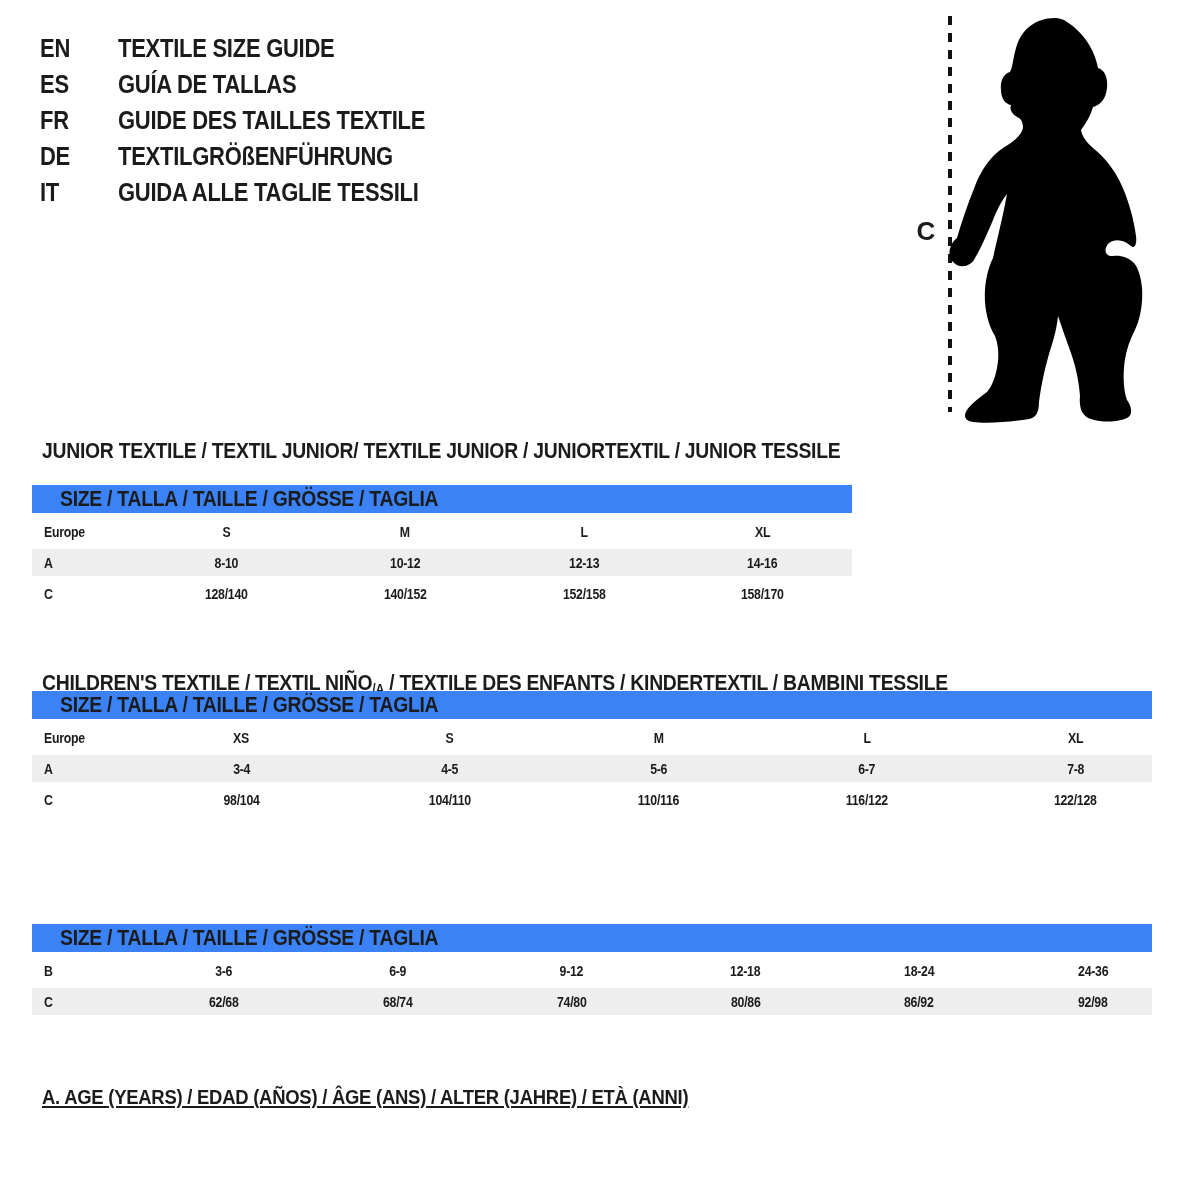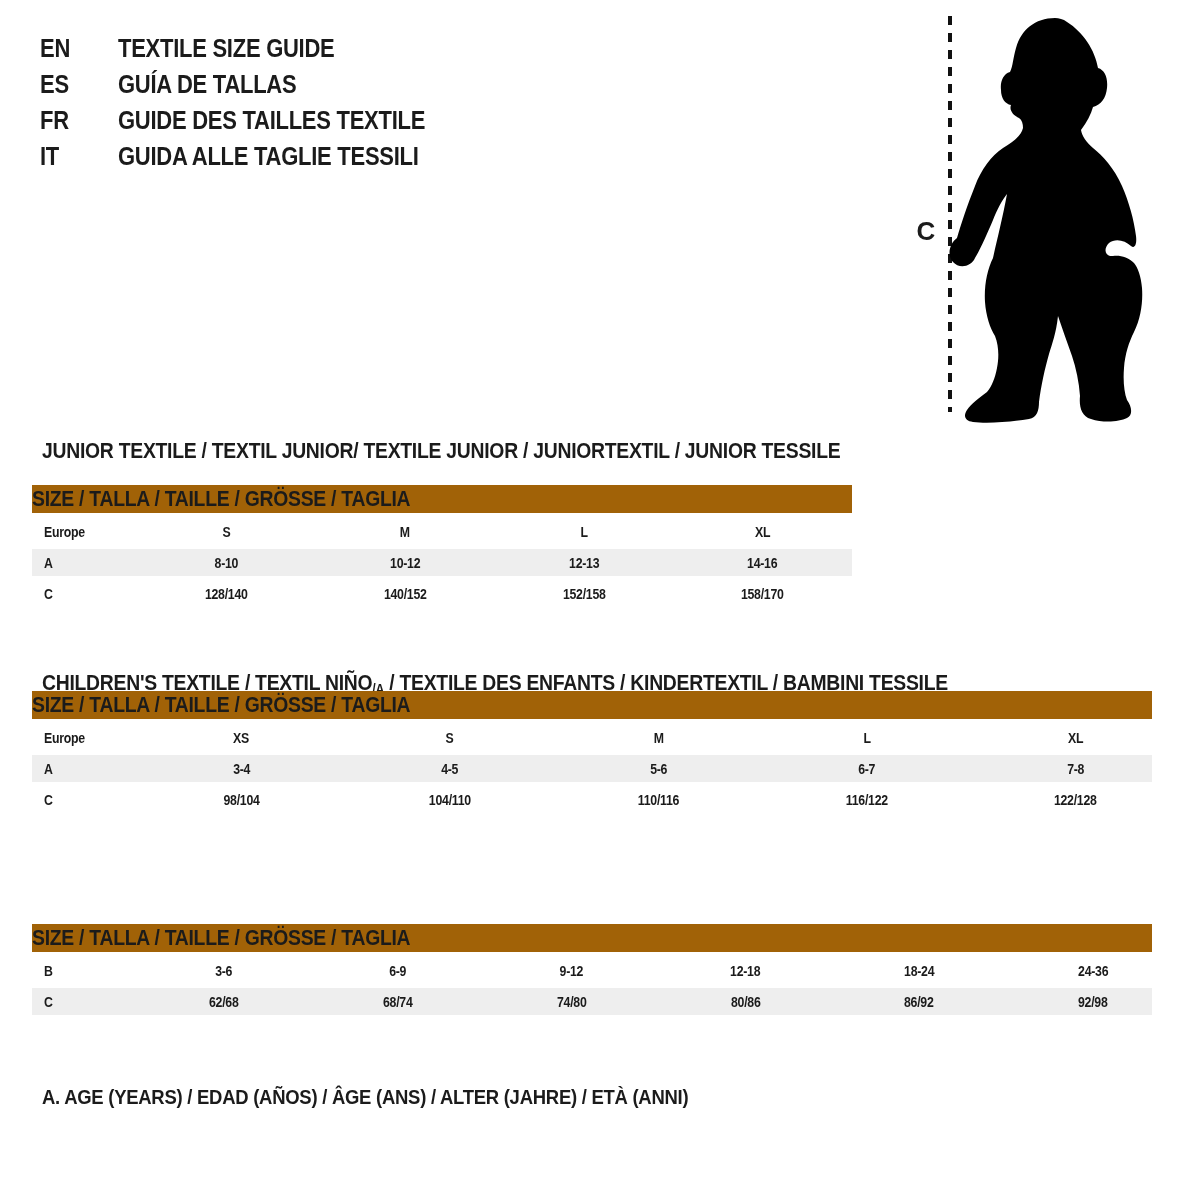--- a/index.html
+++ b/index.html
@@ -19,52 +19,56 @@
   
   #figure-svg{position:absolute;left:895px;top:8px;}
   #measure-c{position:absolute;left:912px;top:216px;width:28px;text-align:center;font-size:26px;}
 
   
   .sec-title{position:absolute;left:42px;font-size:22px;}
   .sub-a{font-size:14px;position:relative;top:4px;}
 
   
   .size-table{position:absolute;left:32px;}
-  .hdr-bar{background:#a16207;height:28px;display:flex;align-items:center;padding-left:0;font-size:22px;margin-bottom:3px;box-sizing:border-box;}
+  .hdr-bar{background:#3b82f6;height:28px;display:flex;align-items:center;padding-left:28px;font-size:22px;margin-bottom:3px;box-sizing:border-box;}
   .t-row{display:grid;height:31px;align-items:center;font-size:14px;box-sizing:border-box;}
   .cols4{grid-template-columns:105px repeat(4,1fr);}
   .cols5{grid-template-columns:105px repeat(5,1fr);}
   .cols6{grid-template-columns:105px repeat(6,1fr);}
   .t-row .cell{text-align:center;}
   .t-row .rlabel{text-align:left;padding-left:12px;}
   .tint{background:#eeeeee;border-top:2px solid #fff;border-bottom:2px solid #fff;}
   .w-junior{width:820px;}
   .w-wide{width:1148px;}
 
   
   #legend{position:absolute;left:42px;top:1078px;}
-  .legend-line{height:37px;display:flex;align-items:center;font-size:21px;}
+  .legend-line{height:37px;display:flex;align-items:center;font-size:21px;text-decoration:underline;}
 </style>
 </head>
 <body>
 
 <div id="page">
 
   <div id="langs">
     <div class="lang-row">
       <span class="lang-code"><span class="ct">EN</span></span>
       <span class="ct">TEXTILE SIZE GUIDE</span>
     </div>
     <div class="lang-row">
       <span class="lang-code"><span class="ct">ES</span></span>
       <span class="ct">GUÍA DE TALLAS</span>
     </div>
     <div class="lang-row">
       <span class="lang-code"><span class="ct">FR</span></span>
       <span class="ct">GUIDE DES TAILLES TEXTILE</span>
+    </div>
+    <div class="lang-row">
+      <span class="lang-code"><span class="ct">DE</span></span>
+      <span class="ct">TEXTILGRÖßENFÜHRUNG</span>
     </div>
     <div class="lang-row">
       <span class="lang-code"><span class="ct">IT</span></span>
       <span class="ct">GUIDA ALLE TAGLIE TESSILI</span>
     </div>
   </div>
 
   <svg id="figure-svg" width="260" height="420" viewBox="0 0 260 420">
     <line x1="55" y1="8" x2="55" y2="404" stroke="#111111" stroke-width="4" stroke-dasharray="9 8"></line>
     <path fill="#000000" d="

